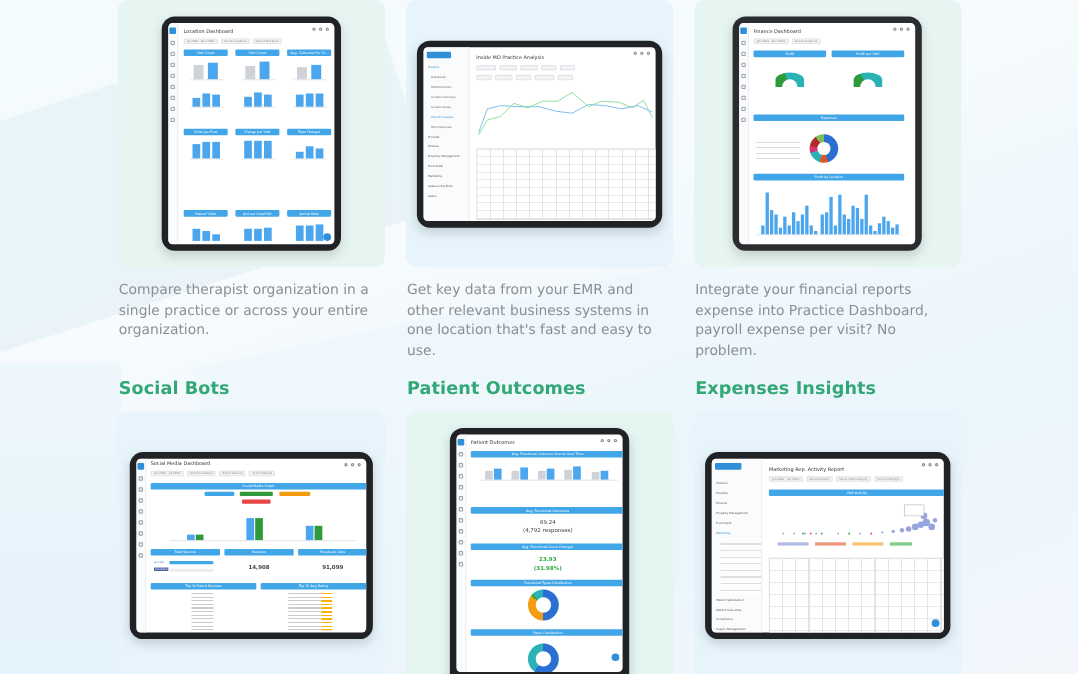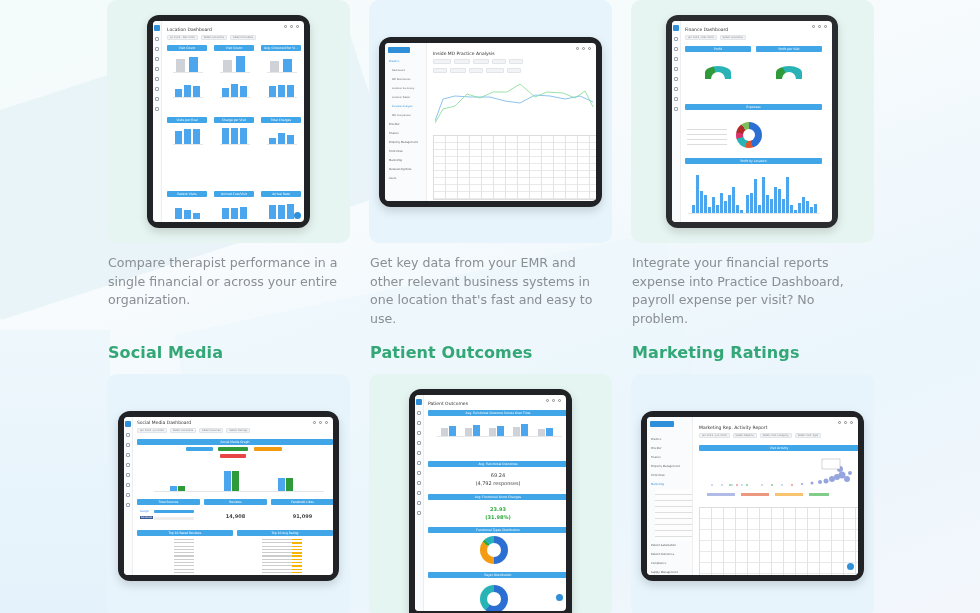--- a/index.html
+++ b/index.html
@@ -269,27 +269,27 @@
           <div class="bar" style="left:110px;height:10px;width:3px;"></div>
           <div class="bar" style="left:114px;height:16px;width:3px;"></div>
           <div class="bar" style="left:118px;height:12px;width:3px;"></div>
           <div class="bar" style="left:122px;height:6px;width:3px;"></div>
           <div class="bar" style="left:126px;height:9px;width:3px;"></div>
       </div>
     </div>
   </div>
 </div>
 
-<div class="desc d1">Compare therapist performance in a single financial or across your entire organization.</div>
+<div class="desc d1">Compare therapist organization in a single practice or across your entire organization.</div>
 <div class="desc d2">Get key data from your EMR and other relevant business systems in one location that's fast and easy to use.</div>
 <div class="desc d3">Integrate your financial reports expense into Practice Dashboard, payroll expense per visit? No problem.</div>
 
-<div class="ftitle t4">Social Media</div>
+<div class="ftitle t4">Social Bots</div>
 <div class="ftitle t5">Patient Outcomes</div>
-<div class="ftitle t6">Marketing Ratings</div>
+<div class="ftitle t6">Expenses Insights</div>
 
 <div class="card blue c4">
   <div class="tablet" style="left:11px;top:37px;width:221px;height:170px;">
     <div class="screen">
       <div class="sb" style="width:9px;">
         <div class="logo"></div>
         <div class="ic"></div>
           <div class="ic"></div>
           <div class="ic"></div>
           <div class="ic"></div>

